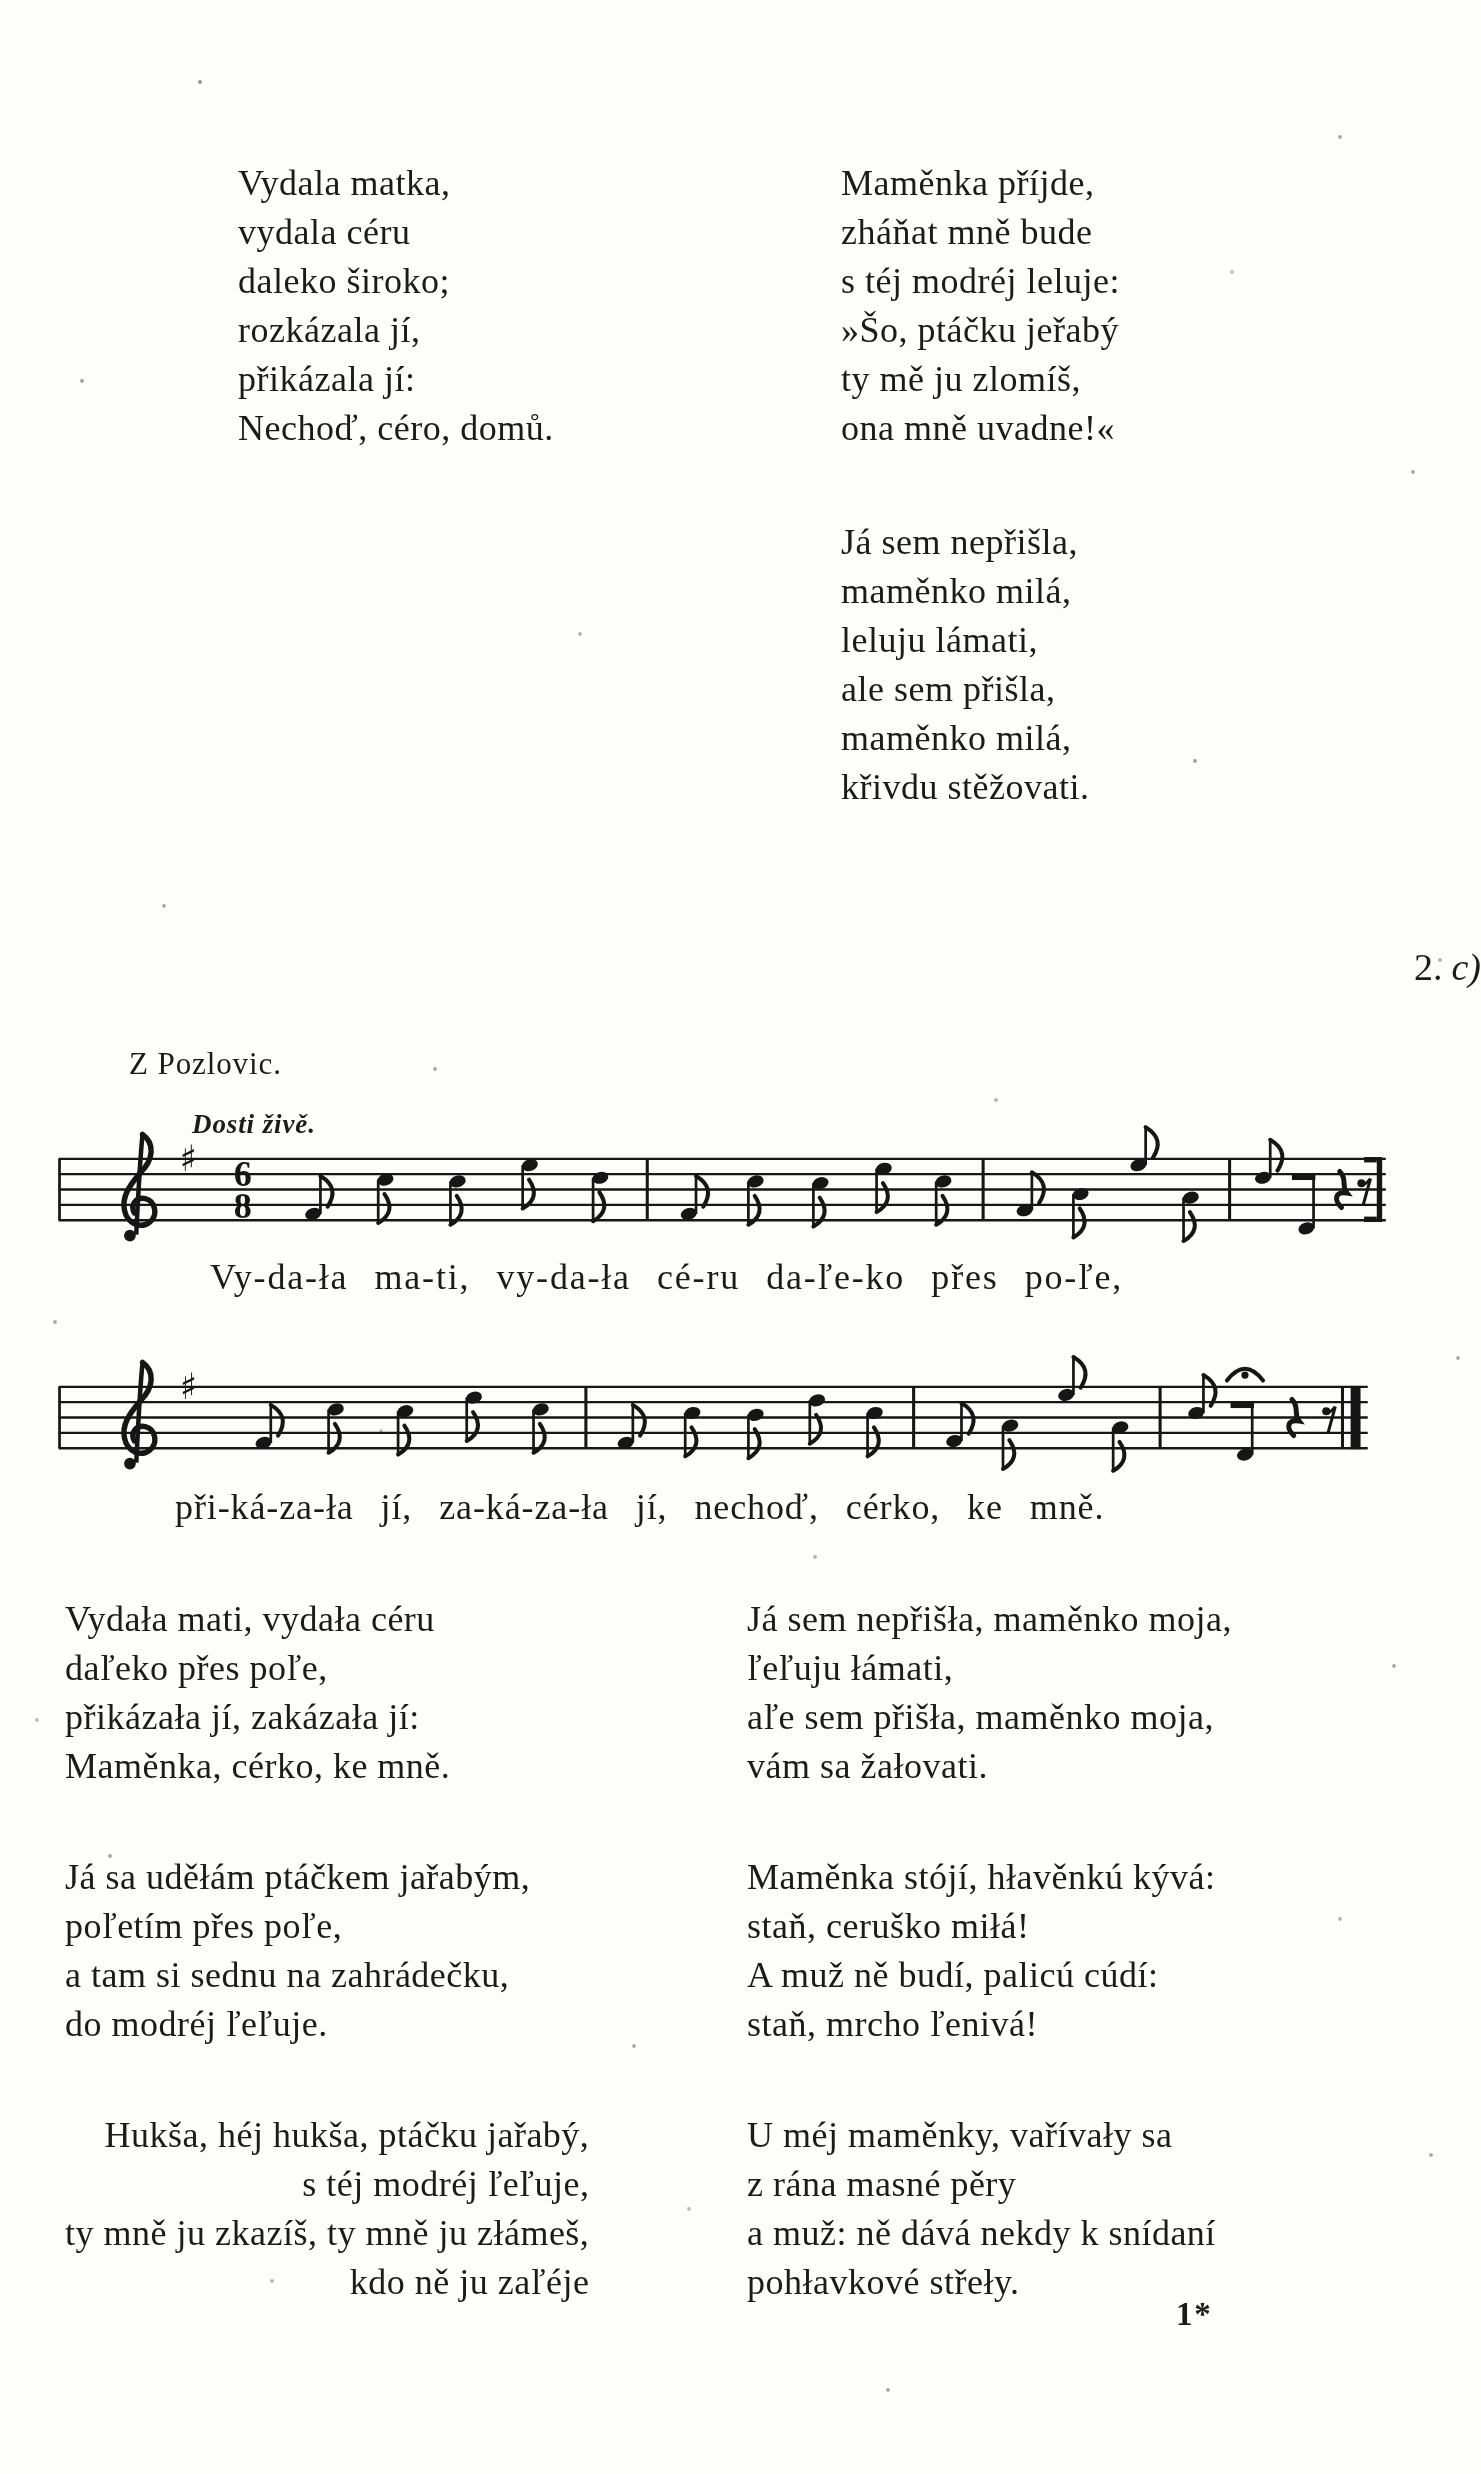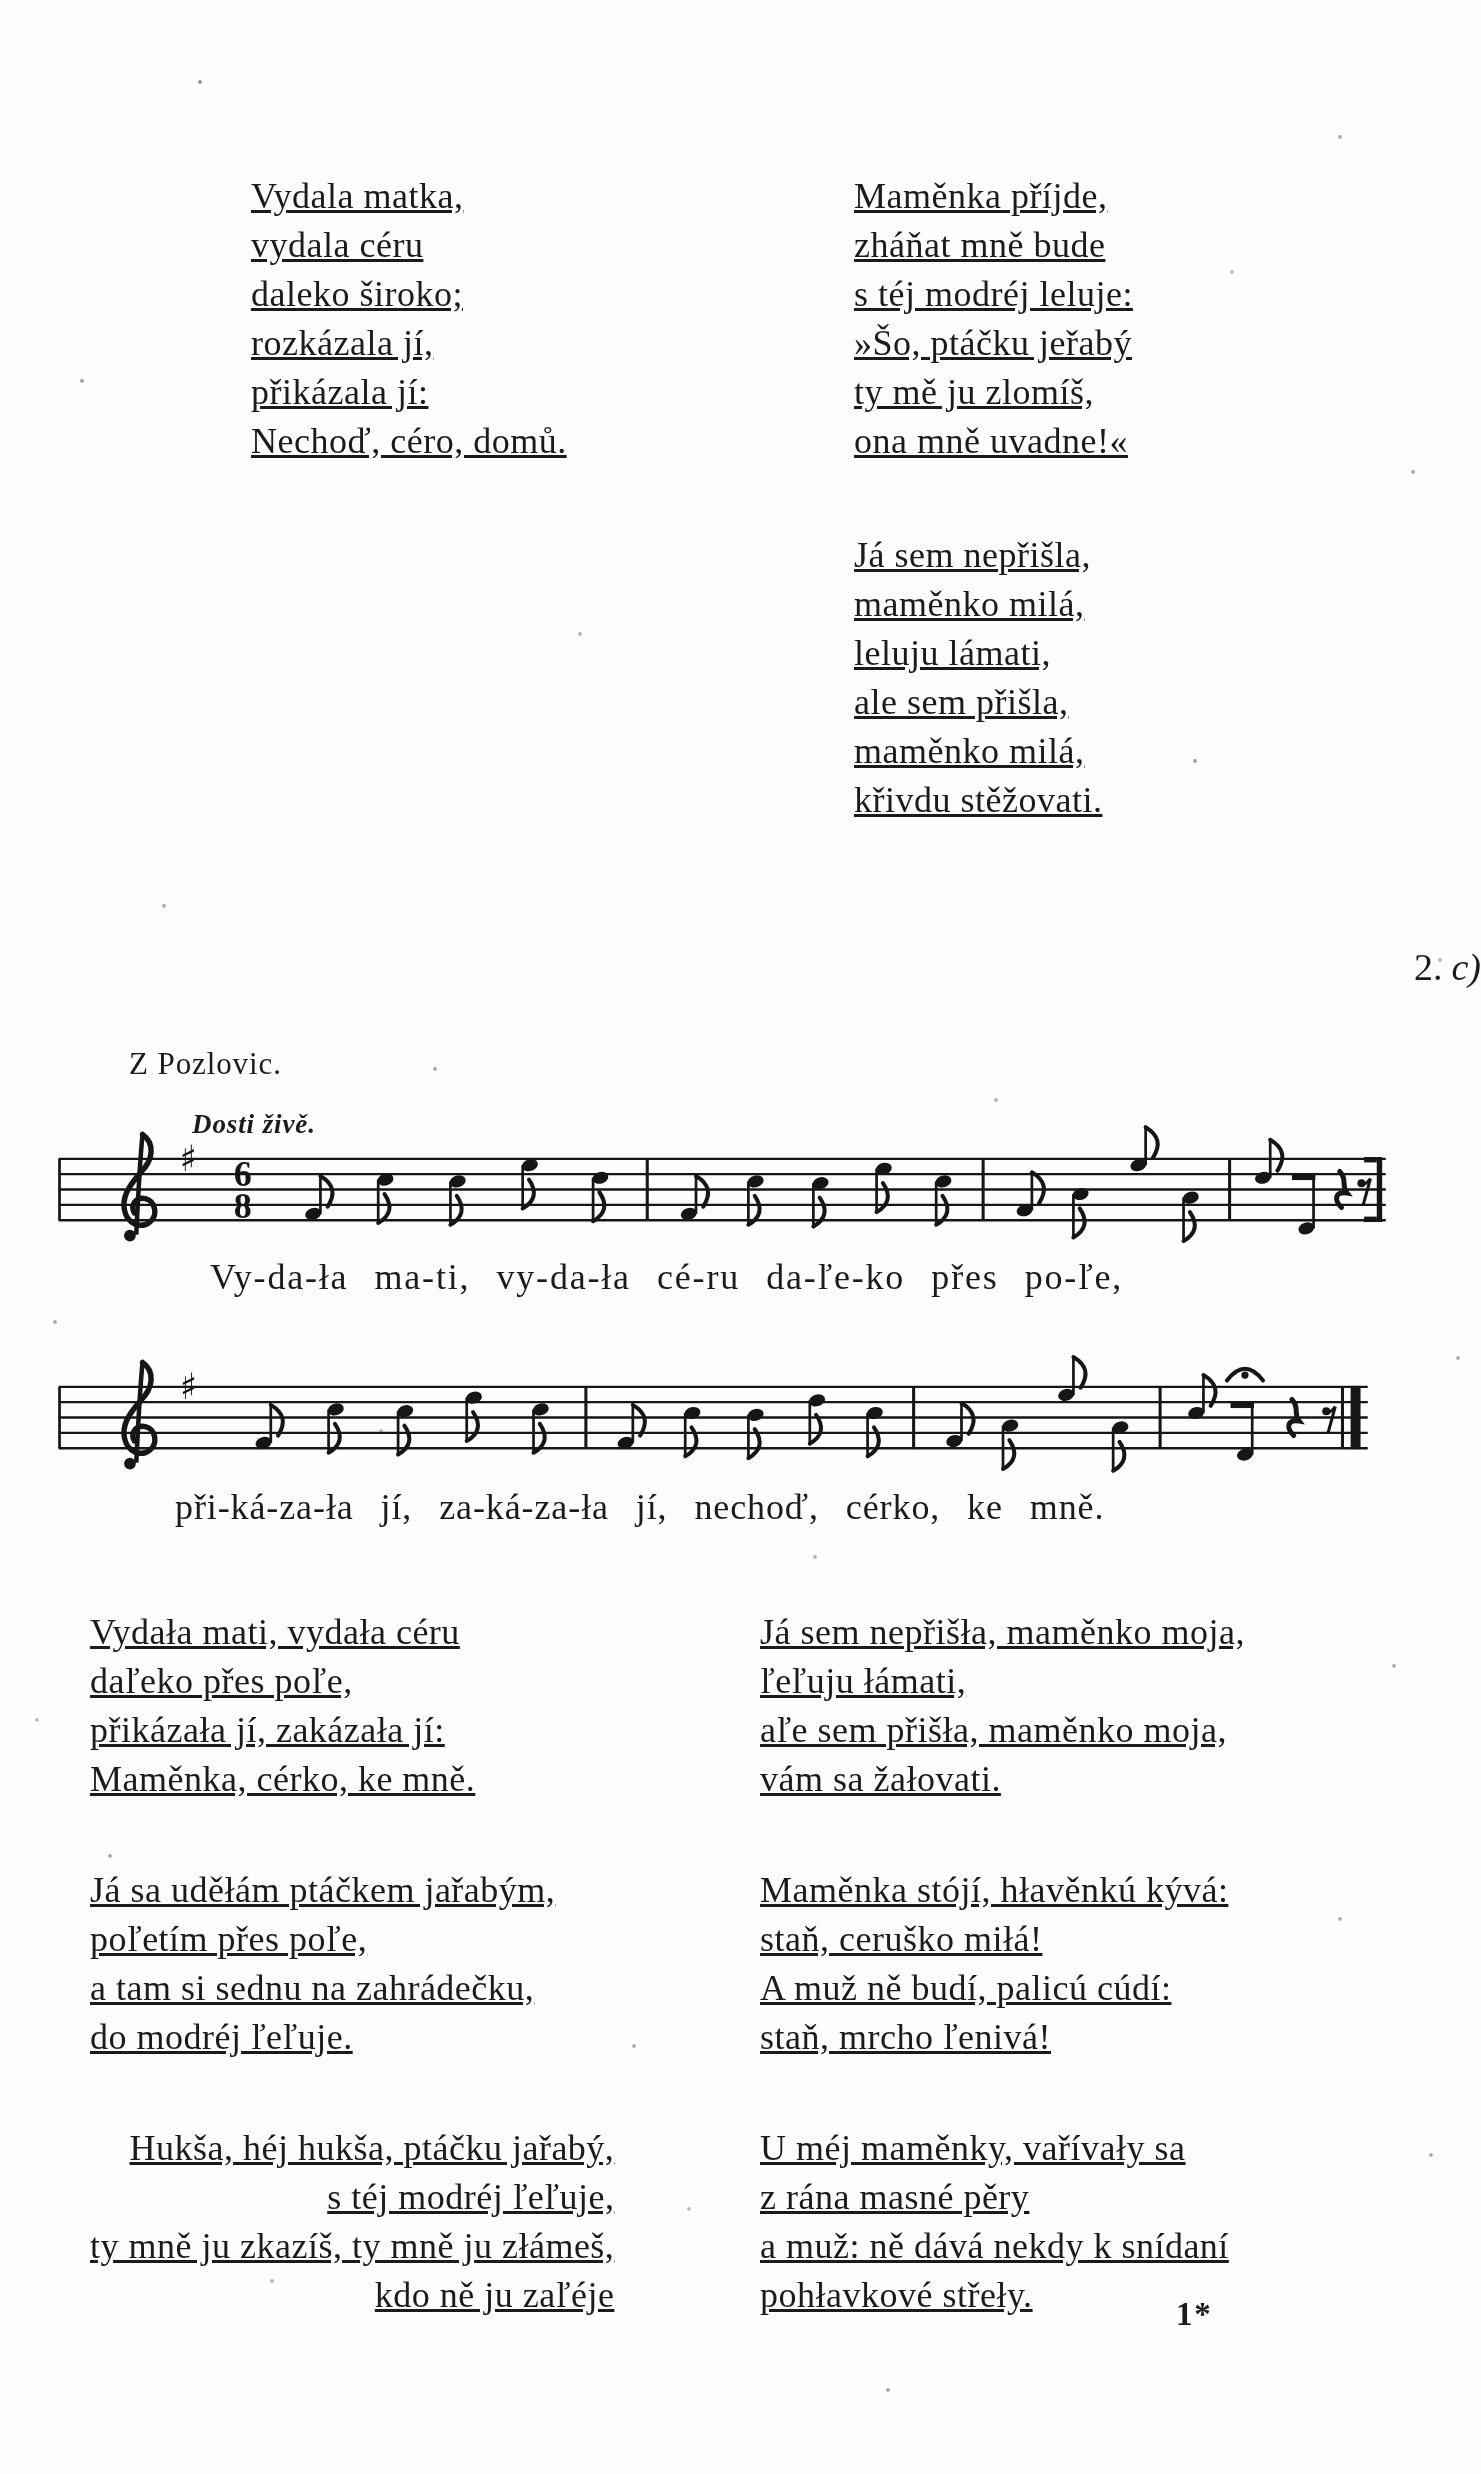--- a/index.html
+++ b/index.html
@@ -24,21 +24,21 @@
       814px 1556px 0 0.9px rgba(40,40,40,.35), 1393px 1665px 0 0.9px rgba(40,40,40,.4),
       109px 1855px 0 0.9px rgba(40,40,40,.4), 1339px 1918px 0 0.9px rgba(40,40,40,.35),
       633px 2045px 0 0.9px rgba(40,40,40,.4), 1430px 2154px 0 0.9px rgba(40,40,40,.4),
       271px 2280px 0 0.9px rgba(40,40,40,.35), 887px 2389px 0 0.9px rgba(40,40,40,.4),
       1231px 271px 0 0.9px rgba(40,40,40,.3), 380px 1430px 0 0.9px rgba(40,40,40,.3),
       688px 2208px 0 0.9px rgba(40,40,40,.3), 36px 1719px 0 0.9px rgba(40,40,40,.3);
   }
   .verse-line{position:absolute;font-size:36px;line-height:49px;white-space:nowrap;letter-spacing:0.5px;}
   .vcol{position:absolute;}
   .vcol .verse-line{position:static;}
-  .stanza{margin:14px;text-decoration:underline;}
+  .stanza{margin:1px;}
   .song-number{position:absolute;top:945px;left:0;width:1481px;text-align:right;font-size:38px;}
   .song-number .num{font-style:normal;}
   .song-number .letter{font-style:italic;margin-left:9px;}
   .source{position:absolute;top:1046px;left:129px;font-size:31px;letter-spacing:0.9px;}
   .tempo{position:absolute;top:1109px;left:192px;font-size:27px;font-style:italic;font-weight:bold;letter-spacing:0.9px;}
   .staff-wrap{position:absolute;left:50px;}
   .staff1{top:1120px;width:1348px;height:158px;}
   .staff2{top:1348px;width:1330px;height:158px;}
   .music-lyric{position:absolute;font-size:36px;white-space:nowrap;}
   .lyric1{top:1256px;left:210px;letter-spacing:1.8px;word-spacing:15.4px;}
@@ -232,21 +232,21 @@
         <path d="M 1374,57 C 1383,66 1375,72 1382,81 C 1369,79 1367,88 1376,97" fill="none" stroke="#161616" stroke-width="5.5" stroke-linecap="round"></path>
         <circle cx="1412" cy="70" r="4.5" fill="#161616"></circle>
         <path d="M 1413,73 Q 1418,70 1422,65" fill="none" stroke="#161616" stroke-width="3"></path>
         <line x1="1422" y1="65" x2="1414" y2="94" stroke="#161616" stroke-width="3.4"></line>
         <line x1="1430" y1="43" x2="1430" y2="111" stroke="#161616" stroke-width="3.4"></line>
         <rect x="1439" y="42" width="11" height="70" fill="#161616"></rect>
       </svg>
   </div>
   <div class="music-lyric lyric2">při-ká-za-ła jí, za-ká-za-ła jí, nechoď, cérko, ke mně.</div>
 
-  <div class="vcol" style="left:76px;top:1594px;">
+  <div class="vcol" style="left:64px;top:1594px;">
     <div class="stanza">
       <div class="verse-line">Vydała mati, vydała céru</div>
       <div class="verse-line">daľeko přes poľe,</div>
       <div class="verse-line">přikázała jí, zakázała jí:</div>
       <div class="verse-line">Maměnka, cérko, ke mně.</div>
     </div>
     <div class="stanza" style="margin-top:62px;">
       <div class="verse-line">Já sa uděłám ptáčkem jařabým,</div>
       <div class="verse-line">poľetím přes poľe,</div>
       <div class="verse-line">a tam si sednu na zahrádečku,</div>

